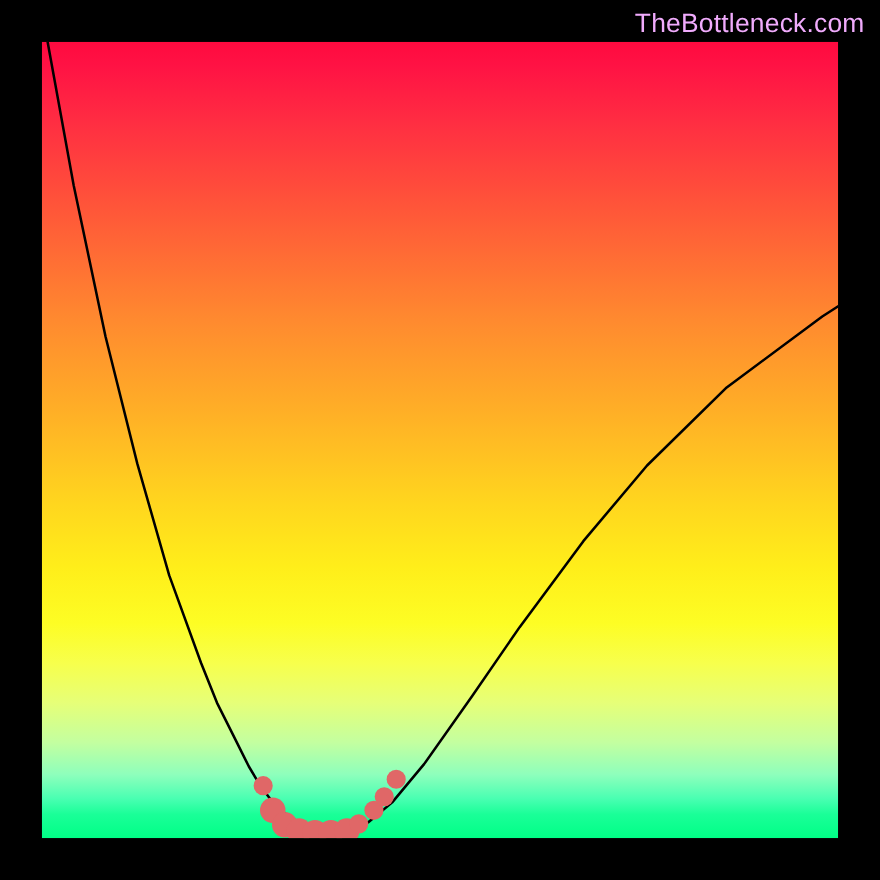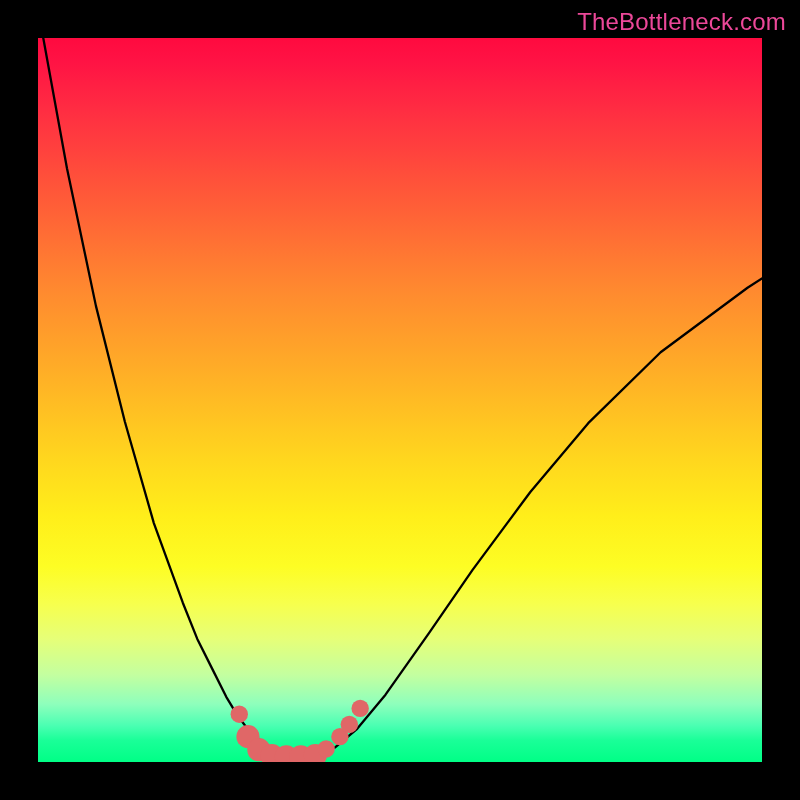--- a/index.html
+++ b/index.html
@@ -58,21 +58,21 @@
     left: 0;
     top: 0;
     width: 724px;
     height: 724px;
     pointer-events: none;
   }
   .watermark {
     position: absolute;
     top: 8px;
     right: 14px;
-    color: #ec4899;
+    color: #f0abfc;
     font-size: 24px;
     font-weight: 400;
     letter-spacing: 0.2px;
     user-select: none;
   }
 </style>
 </head>
 <body>
 
 <div class="frame">

